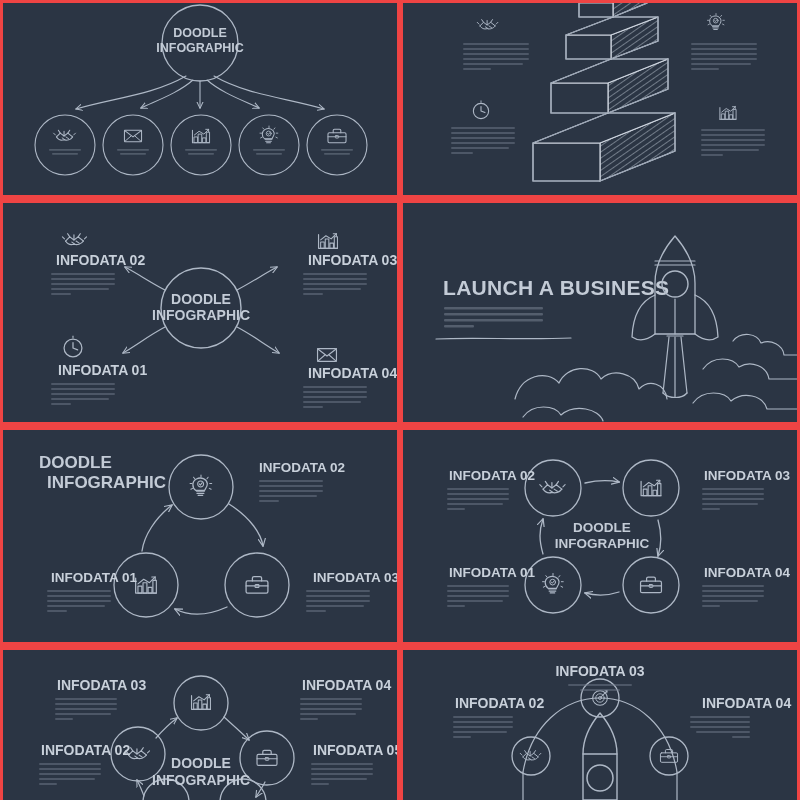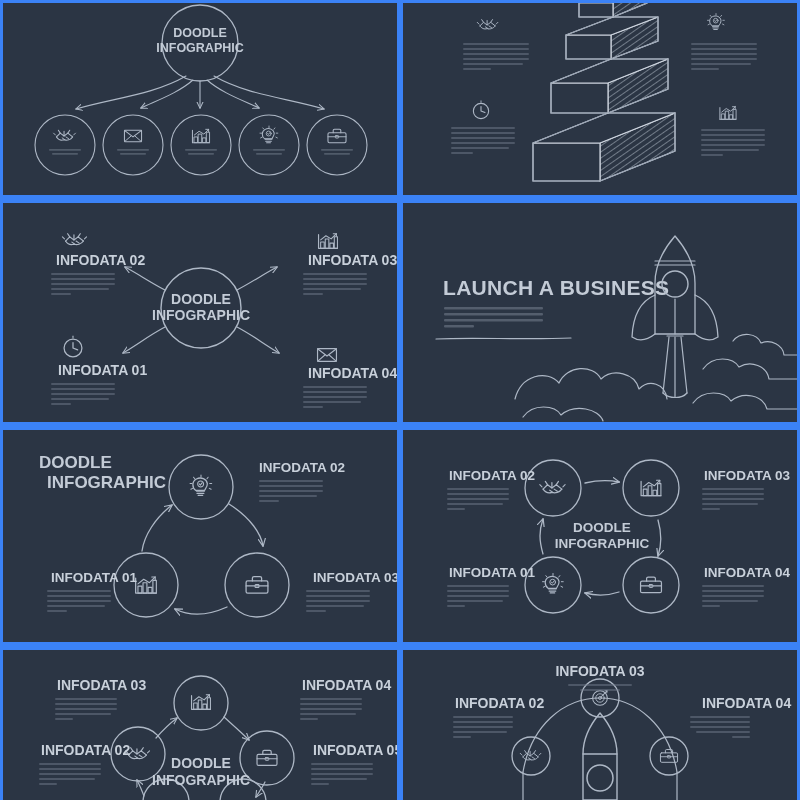--- a/index.html
+++ b/index.html
@@ -5,21 +5,21 @@
   * { box-sizing: border-box; margin: 0; padding: 0; }
   html, body {
     width: 800px; height: 800px;
     background: #e9edf2;
     font-family: "Liberation Sans", sans-serif;
     overflow: hidden;
   }
   #sheet {
     position: relative;
     width: 800px; height: 800px;
-    background: #3b82f6;
+    background: #ef4444;
   }
   .panel {
     position: absolute;
     background: #2b3544;
     overflow: hidden;
   }
   .panel svg { display: block; width: 100%; height: 100%; }
 
   
   .ttl { fill: #c3cbd6; font-family: "Liberation Sans", sans-serif; font-weight: bold; }

